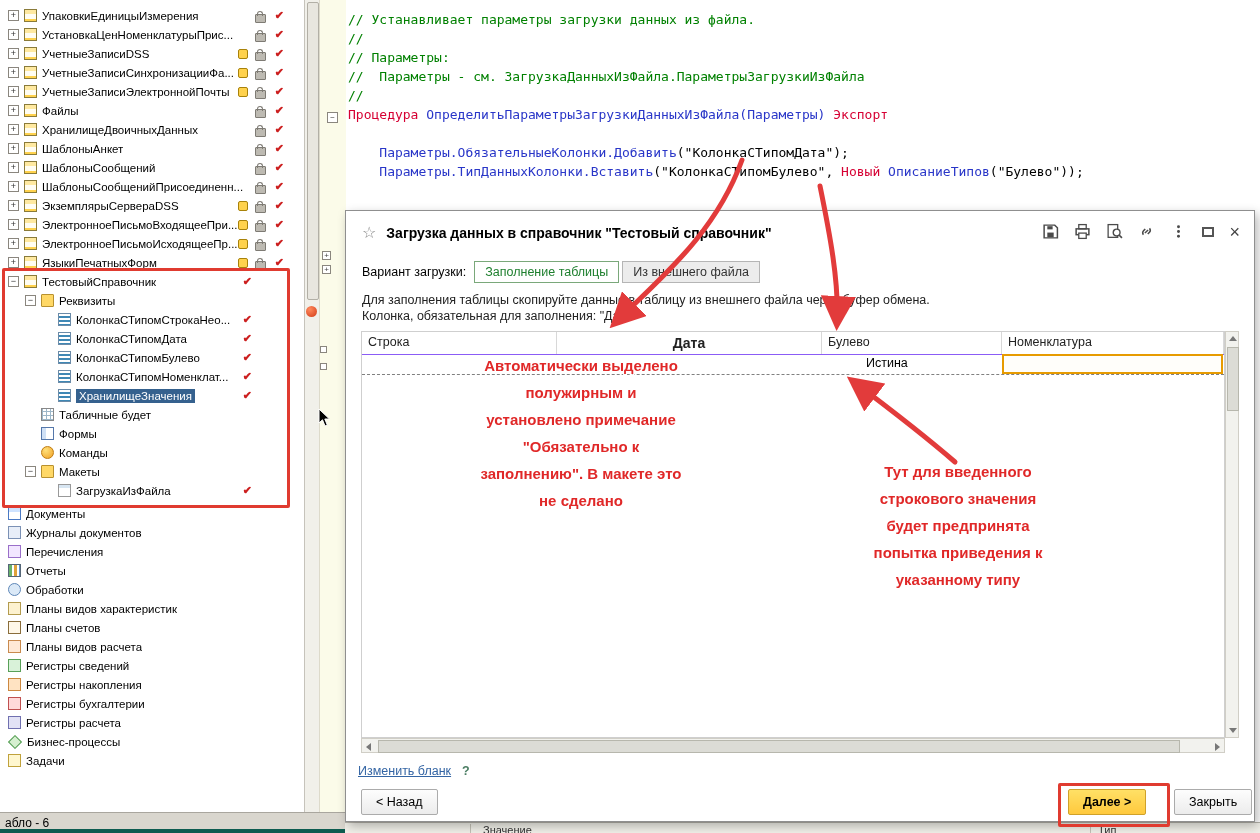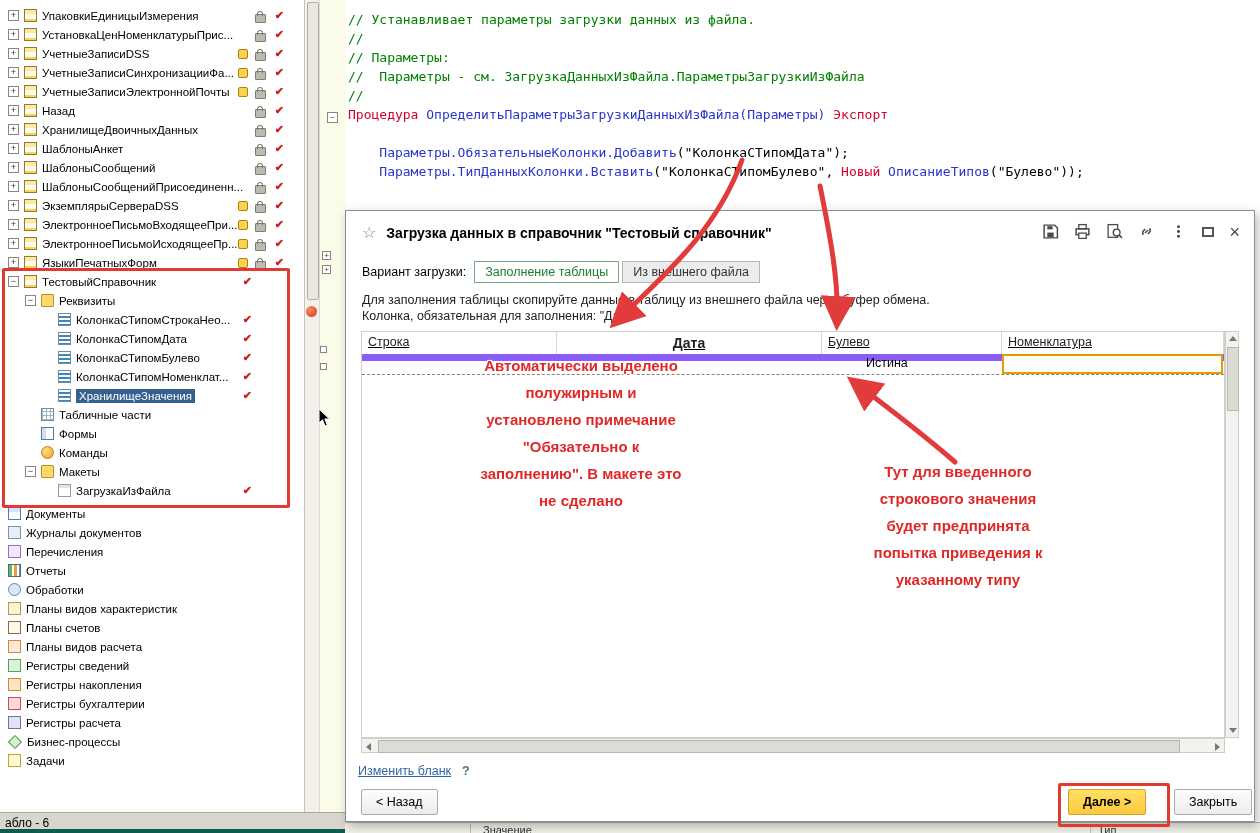--- a/index.html
+++ b/index.html
@@ -74,21 +74,21 @@
   .vbtn{height:22px;padding:0 10px;font-size:12.5px;border:1px solid #b5b5b5;background:#ececec;color:#333;
         display:inline-flex;align-items:center;margin-right:3px;font-family:"Liberation Sans",sans-serif;}
   .vbtn.active{background:#fff;border-color:#7aa87a;color:#1e7f2e;}
   .hint{position:absolute;left:16px;font-size:12.5px;color:#222;}
   #hint1{top:82px;}
   #hint2{top:98px;}
 
   
   #grid{position:absolute;left:15px;top:120px;width:878px;height:422px;}
   #grid-body{position:absolute;left:0;top:0;width:864px;height:407px;border:1px solid #cfcfcf;box-sizing:border-box;background:#fff;}
-  #grid-header{position:absolute;left:0;top:0;height:22px;display:flex;border-bottom:7px solid #8b5cf6;background:#fff;width:862px;text-decoration:underline;}
+  #grid-header{position:absolute;left:0;top:0;height:22px;display:flex;border-bottom:1px solid #8b5cf6;background:#fff;width:862px;}
   .gh-cell{box-sizing:border-box;border-right:1px solid #d8d8d8;padding:3px 0 0 6px;font-size:12.5px;color:#222;overflow:hidden;}
   .gh-bold{font-weight:bold;font-size:14px;text-align:center;padding-left:0;}
   #grid-row{position:absolute;left:0;top:22px;height:20px;width:862px;border-bottom:1px dashed #808080;display:flex;}
   .gr-cell{box-sizing:border-box;font-size:12.5px;padding:2px 0 0 6px;}
   #active-cell{position:absolute;left:640px;top:0;width:221px;height:20px;box-sizing:border-box;border:2px solid #e79b00;background:#fffefa;}
   #grid-vscroll{position:absolute;right:0;top:0;width:14px;height:407px;background:#f2f2ee;border:1px solid #d0cec6;box-sizing:border-box;}
   #grid-vthumb{position:absolute;left:1px;top:15px;width:10px;height:62px;background:#dcdcd6;border:1px solid #b7b7ad;}
   #grid-hscroll{position:absolute;left:0;bottom:0;width:864px;height:15px;background:#f2f2ee;border:1px solid #d0cec6;box-sizing:border-box;}
   #grid-hthumb{position:absolute;left:16px;top:1px;width:800px;height:11px;background:#dcdcd6;border:1px solid #b7b7ad;}
   .sarrow{position:absolute;width:0;height:0;}
@@ -168,21 +168,21 @@
           <span class="twisty">+</span>
           <span class="ico ico-catalog"></span>
           <span class="tlabel">УчетныеЗаписиЭлектроннойПочты</span>
           <span class="dot" style="right: 56px;"></span>
           <span class="lock" style="right: 38px;"></span>
           <span class="chk" style="right: 20px;">✔</span>
         </div>
         <div class="tree-row" style="padding-left: 8px;">
           <span class="twisty">+</span>
           <span class="ico ico-catalog"></span>
-          <span class="tlabel">Назад</span>
+          <span class="tlabel">Файлы</span>
           <span class="lock" style="right: 38px;"></span>
           <span class="chk" style="right: 20px;">✔</span>
         </div>
         <div class="tree-row" style="padding-left: 8px;">
           <span class="twisty">+</span>
           <span class="ico ico-catalog"></span>
           <span class="tlabel">ХранилищеДвоичныхДанных</span>
           <span class="lock" style="right: 38px;"></span>
           <span class="chk" style="right: 20px;">✔</span>
         </div>
@@ -276,21 +276,21 @@
         </div>
         <div class="tree-row" style="padding-left: 42px;">
           <span class="twisty-sp"></span>
           <span class="ico ico-attribute"></span>
           <span class="tlabel sel">ХранилищеЗначения</span>
           <span class="chk" style="right: 52px;">✔</span>
         </div>
         <div class="tree-row" style="padding-left: 25px;">
           <span class="twisty-sp"></span>
           <span class="ico ico-tabular"></span>
-          <span class="tlabel">Табличные части</span>
+          <span class="tlabel">Табличные будет</span>
         </div>
         <div class="tree-row" style="padding-left: 25px;">
           <span class="twisty-sp"></span>
           <span class="ico ico-form"></span>
           <span class="tlabel">Формы</span>
         </div>
         <div class="tree-row" style="padding-left: 25px;">
           <span class="twisty-sp"></span>
           <span class="ico ico-command"></span>
           <span class="tlabel">Команды</span>

